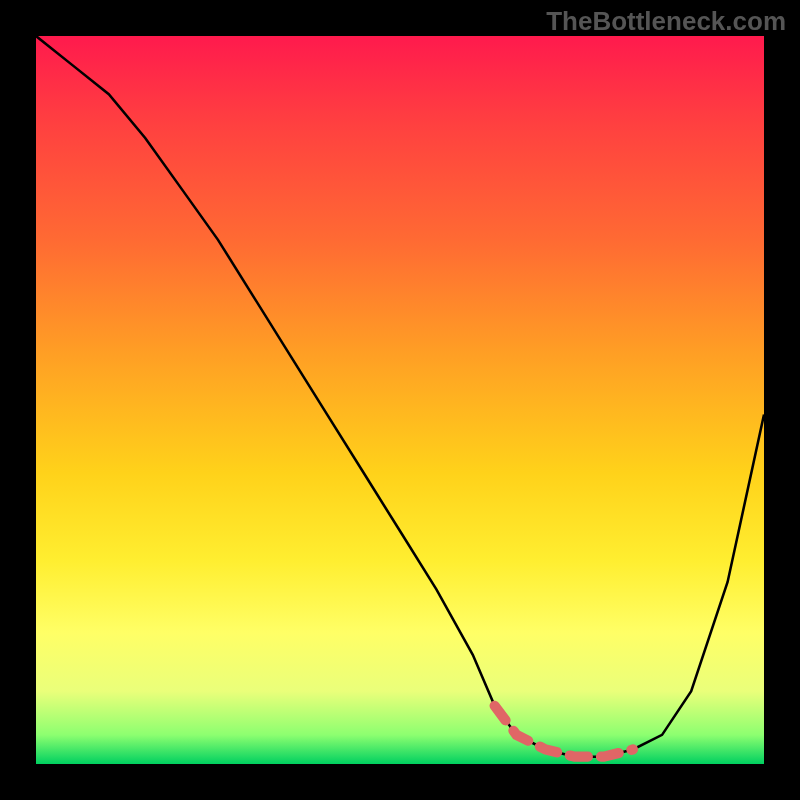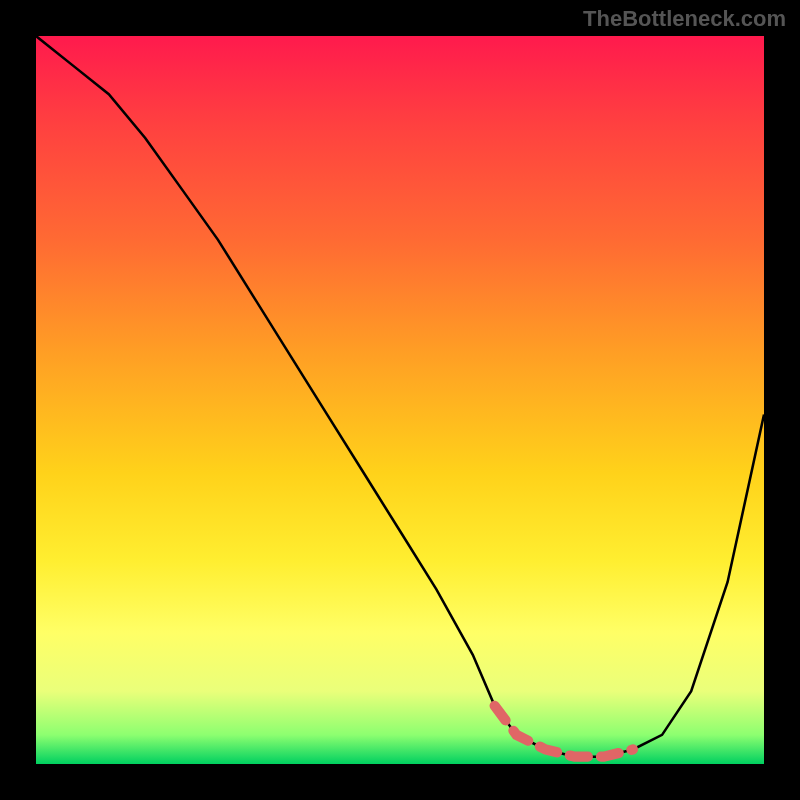--- a/index.html
+++ b/index.html
@@ -9,21 +9,21 @@
     height: 800px;
     background: #000;
     position: relative;
     font-family: Arial, sans-serif;
   }
   .watermark {
     position: absolute;
     top: 6px;
     right: 14px;
     color: #555;
-    font-size: 22px;
+    font-size: 26px;
     font-weight: bold;
     z-index: 10;
   }
   .plot {
     position: absolute;
     left: 36px;
     top: 36px;
     width: 728px;
     height: 728px;
     background: linear-gradient(to bottom,

